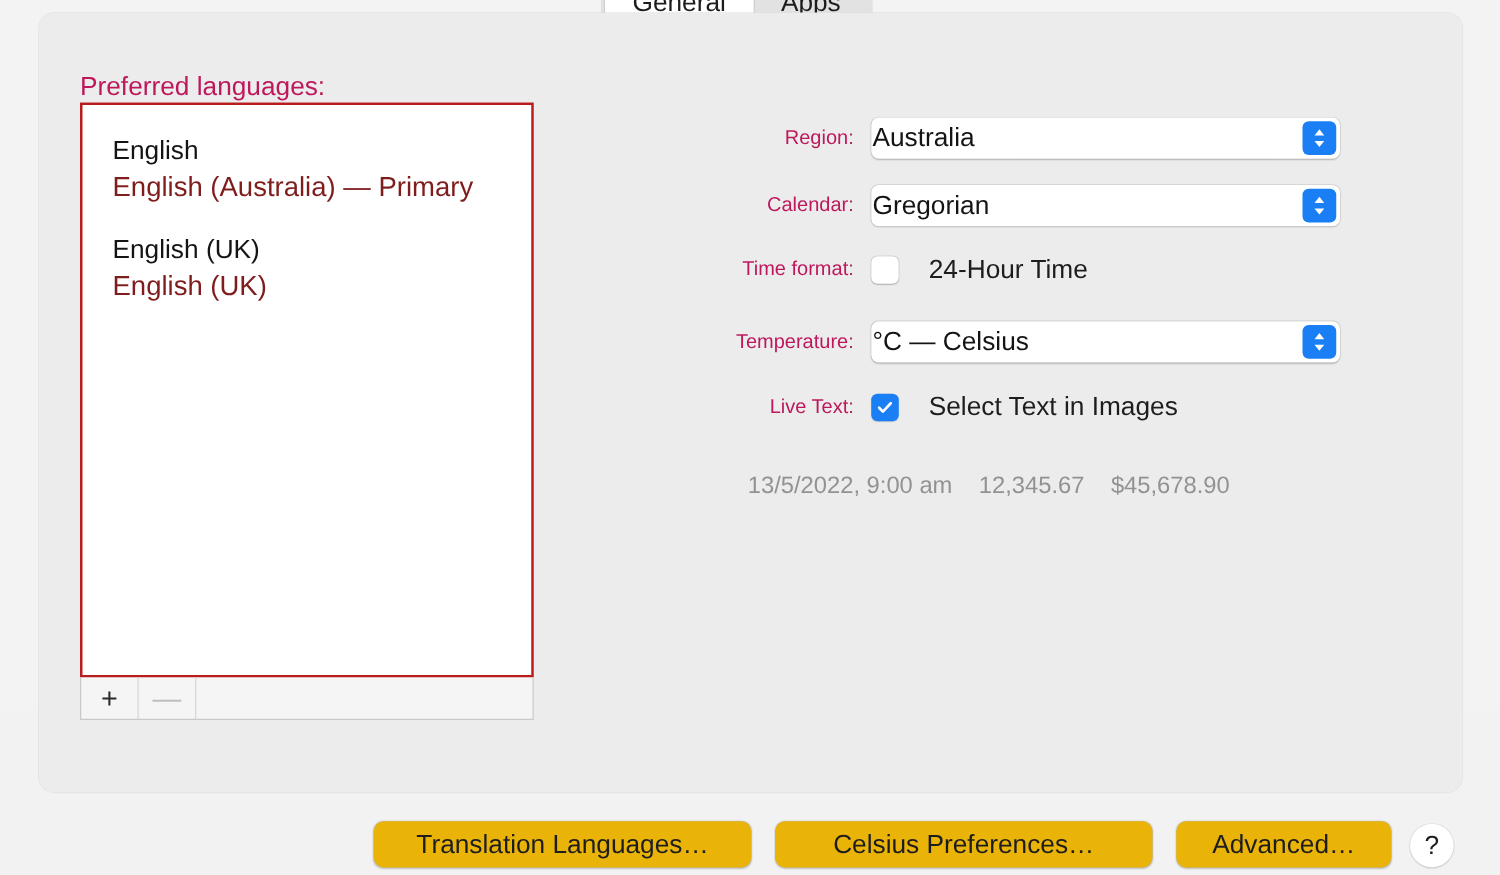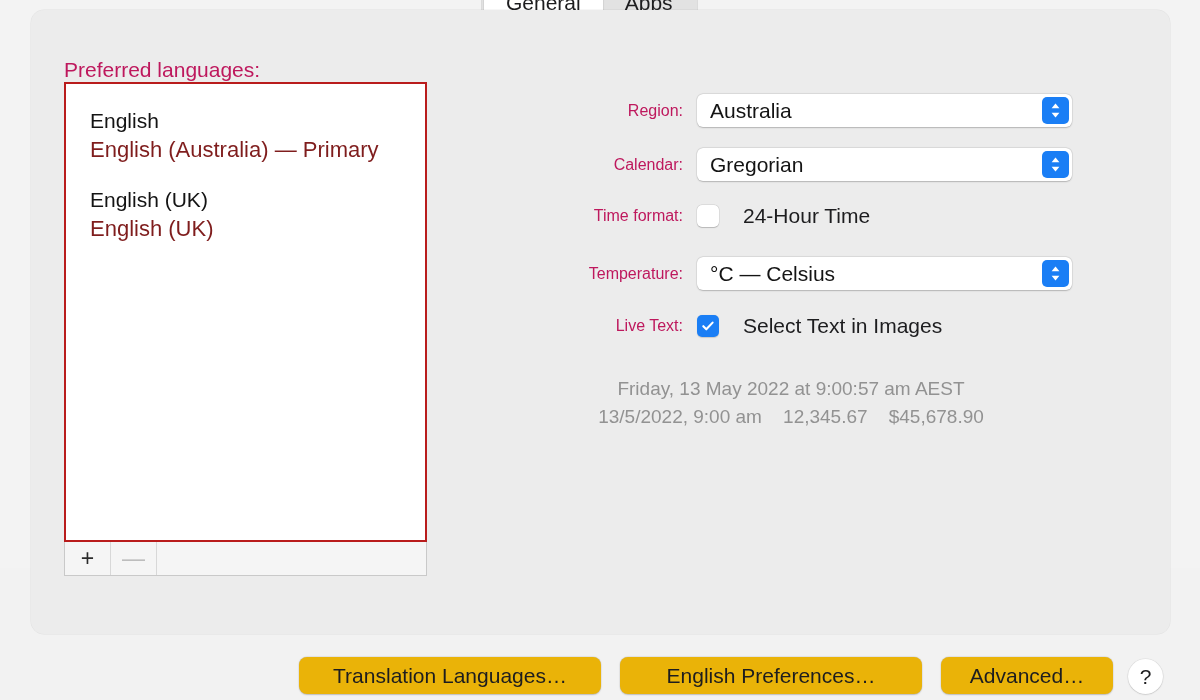--- a/index.html
+++ b/index.html
@@ -167,21 +167,21 @@
     width: 375px;
     height: 33px;
     background: #ffffff;
     border-radius: 6px;
     box-shadow: 0 0.5px 1.5px rgba(0,0,0,0.2), 0 0 0 0.5px rgba(0,0,0,0.09);
     display: flex;
     align-items: center;
     box-sizing: border-box;
   }
   .popup .value {
-    padding-left: 13px;
+    padding-left: 1px;
     font-size: 21px;
     color: #141414;
     white-space: nowrap;
   }
   .popup .chev {
     position: absolute;
     right: 3px;
     top: 3px;
     width: 27px;
     height: 27px;
@@ -357,26 +357,25 @@
               <path d="M3.3 8.2 L6.3 11.3 L12.6 4.6" stroke="#ffffff" stroke-width="2.1" fill="none" stroke-linecap="round" stroke-linejoin="round"></path>
             </svg>
           </span>
         </div>
         <div class="check-text">Select Text in Images</div>
       </div>
 
     </div>
 
     <div class="samples">
-      <div class="line1">Friday, 13 May 2022 at 9:00:57 am AEST</div>
       <div class="line2">
         <span>13/5/2022, 9:00 am</span><span>&nbsp;&nbsp;&nbsp;&nbsp;</span><span>12,345.67</span><span>&nbsp;&nbsp;&nbsp;&nbsp;</span><span>$45,678.90</span>
       </div>
     </div>
 
   </div>
 
   <div class="btn btn-translation">Translation Languages…</div>
-  <div class="btn btn-keyboard">English Preferences…</div>
+  <div class="btn btn-keyboard">Celsius Preferences…</div>
   <div class="btn btn-advanced">Advanced…</div>
   <div class="btn-help">?</div>
 
 </div>
 
 </body></html>

